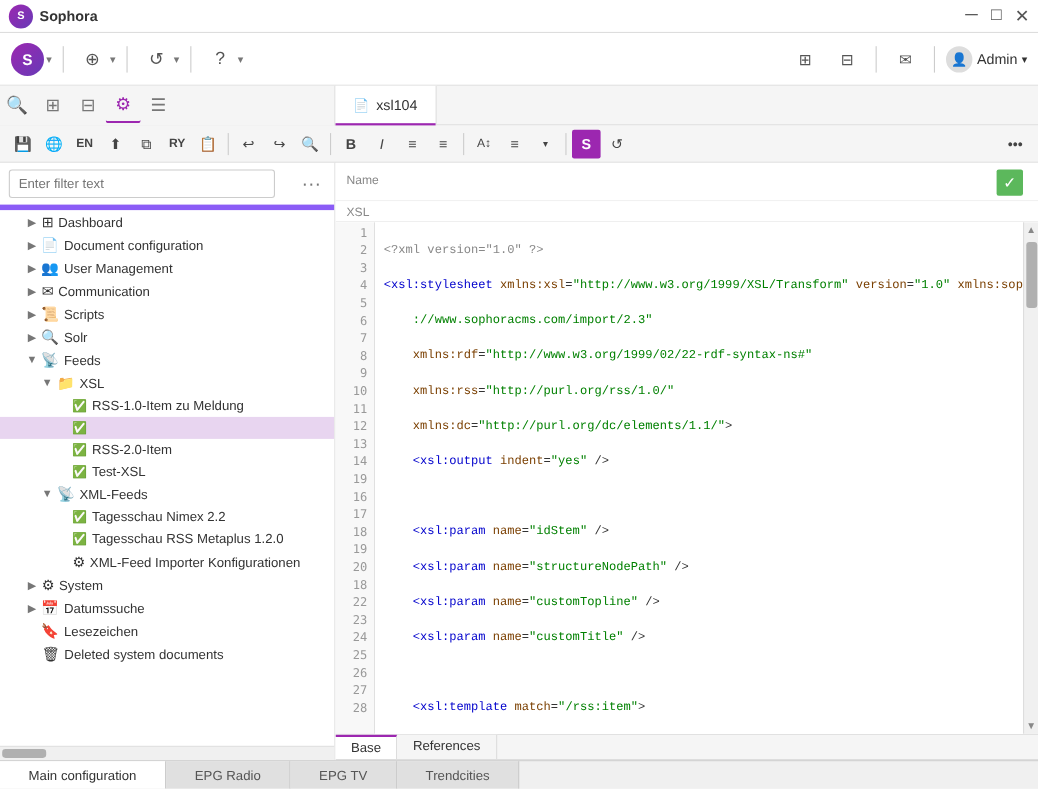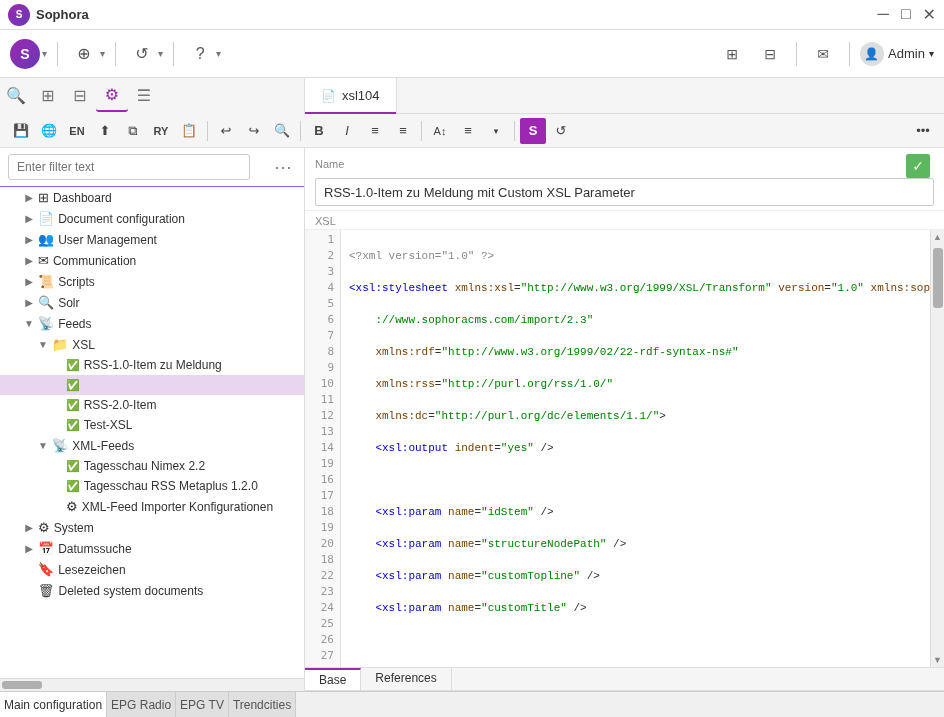--- a/index.html
+++ b/index.html
@@ -25,21 +25,21 @@
     
     #edit-toolbar { background: #f5f5f5; height: 34px; display: flex; align-items: center; padding: 0 8px; border-bottom: 1px solid #ddd; gap: 2px; }
     .et-btn { width: 26px; height: 26px; display: flex; align-items: center; justify-content: center; cursor: pointer; border-radius: 3px; color: #444; font-size: 13px; }
     .et-sep { width: 1px; height: 20px; background: #ccc; margin: 0 3px; }
 
     
     #main-layout { display: flex; height: calc(717px - 30px - 48px - 36px - 34px - 26px); }
 
     
     #sidebar { width: 305px; min-width: 305px; background: #fff; border-right: 1px solid #ddd; display: flex; flex-direction: column; overflow: hidden; }
-    #sidebar-toolbar { display: flex; align-items: center; padding: 6px 8px; gap: 20px; border-bottom: 1px solid #8b5cf6; }
+    #sidebar-toolbar { display: flex; align-items: center; padding: 6px 8px; gap: 20px; border-bottom: 5px solid #8b5cf6; }
     #filter-input { flex: 1; height: 26px; border: 1px solid #ccc; border-radius: 3px; padding: 0 8px; font-size: 12px; color: #999; }
     .sidebar-more { color: #777; font-size: 18px; cursor: pointer; padding: 2px 4px; }
 
     #sidebar-tree { flex: 1; overflow-y: auto; overflow-x: hidden; }
     .tree-item { display: flex; align-items: center; padding: 3px 0 3px 8px; cursor: pointer; white-space: nowrap; }
     .tree-item.selected { background: #e8d5f0; }
     .tree-item .arrow { width: 14px; height: 14px; display: inline-flex; align-items: center; justify-content: center; color: #777; font-size: 10px; margin-right: 2px; }
     .tree-item .item-icon { margin-right: 4px; font-size: 13px; }
     .tree-item .item-label { font-size: 12px; }
     .indent-1 { padding-left: 22px; }
@@ -65,21 +65,21 @@
     .xml-val { color: #008000; }
     .xml-pi { color: #888; }
 
     
     #vscrollbar { width: 14px; background: #f0f0f0; border-left: 1px solid #ddd; display: flex; flex-direction: column; align-items: center; }
     .scroll-arrow { width: 14px; height: 14px; display: flex; align-items: center; justify-content: center; cursor: pointer; font-size: 9px; color: #888; }
     .scroll-thumb { width: 10px; background: #b0b0b0; border-radius: 3px; flex: 0 0 60px; margin: 2px; cursor: pointer; }
 
     
     #bottom-tabs { height: 26px; background: #f0f0f0; border-top: 1px solid #ccc; display: flex; align-items: stretch; }
-    .btab { padding: 0 4px; display: flex; align-items: center; cursor: pointer; font-size: 12px; color: #555; border-right: 1px solid #ccc; background: #e0e0e0; }
+    .btab { padding: 0 26px; display: flex; align-items: center; cursor: pointer; font-size: 12px; color: #555; border-right: 1px solid #ccc; background: #e0e0e0; }
     .btab.active { background: #fff; color: #333; }
 
     
     .green-check { width: 24px; height: 24px; background: #5cb85c; border-radius: 2px; display: flex; align-items: center; justify-content: center; color: white; font-size: 14px; margin-right: 4px; cursor: pointer; }
 
     
     .sophora-logo { display: flex; align-items: center; gap: 6px; }
     .sophora-logo .logo-circle { width: 22px; height: 22px; border-radius: 50%; background: linear-gradient(135deg, #9c27b0, #673ab7); display: flex; align-items: center; justify-content: center; color: white; font-size: 10px; font-weight: bold; }
 
     
@@ -318,21 +318,20 @@
     </div>
   </div>
 
   <div id="content-area">
 
     <div id="name-bar">
       <div style="display:flex;align-items:center;justify-content:space-between;">
         <div id="name-label">Name</div>
         <div class="green-check">✓</div>
       </div>
-      <input id="name-field" type="text" value="RSS-1.0-Item zu Meldung mit Custom XSL Parameter" style="">
     </div>
 
     <div id="xsl-label">XSL</div>
 
     <div id="code-editor">
 
       <div id="line-numbers">
         <div class="line-num">1</div>
         <div class="line-num">2</div>
         <div class="line-num">3</div>

